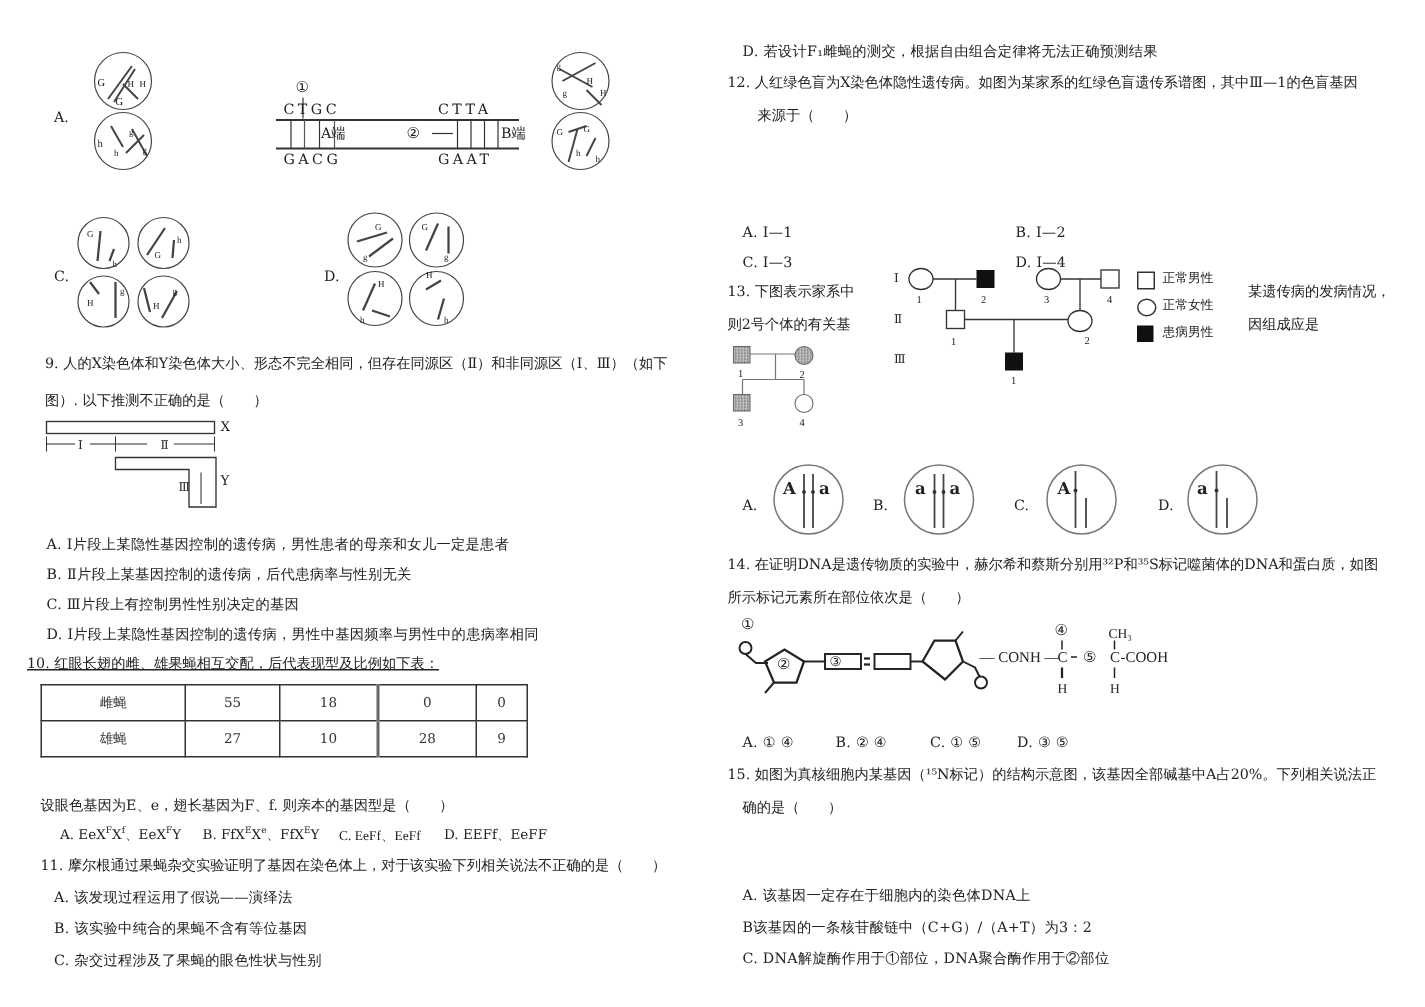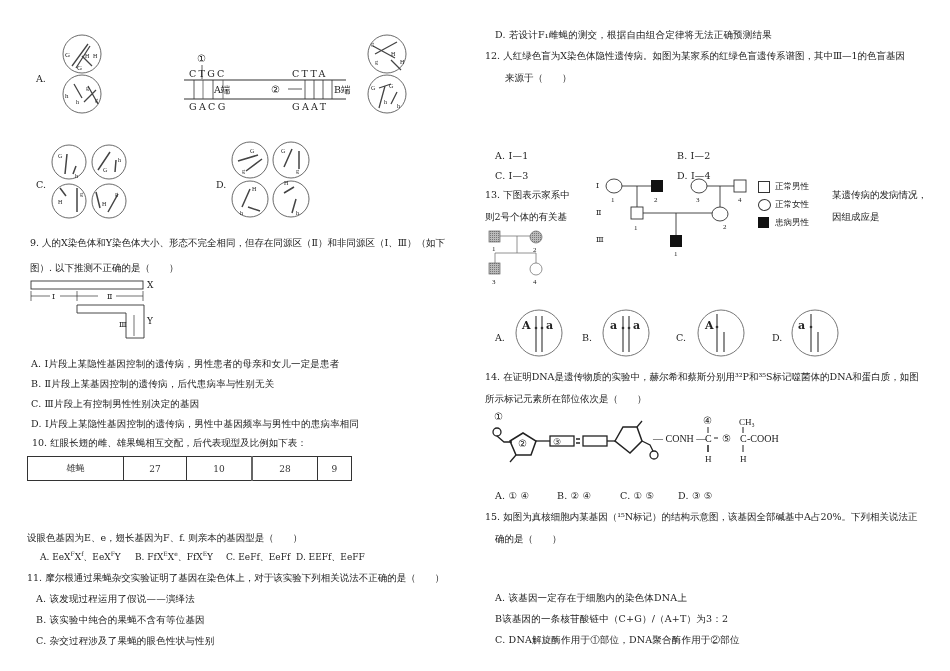--- a/index.html
+++ b/index.html
@@ -131,36 +131,43 @@
 <span class="abs txt" style="left:147px;top:315px;font-size:9px;">Y</span>
 <span class="abs txt" style="left:52px;top:291px;font-size:8px;">Ⅰ</span>
 <span class="abs txt" style="left:107px;top:291px;font-size:8px;">Ⅱ</span>
 <span class="abs txt" style="left:119px;top:319px;font-size:8px;">Ⅲ</span>
 
 <div class="abs txt opt" style="left:31px;top:358px;">A. Ⅰ片段上某隐性基因控制的遗传病，男性患者的母亲和女儿一定是患者</div>
 <div class="abs txt opt" style="left:31px;top:378px;">B. Ⅱ片段上某基因控制的遗传病，后代患病率与性别无关</div>
 <div class="abs txt opt" style="left:31px;top:398px;">C. Ⅲ片段上有控制男性性别决定的基因</div>
 <div class="abs txt opt" style="left:31px;top:418px;">D. Ⅰ片段上某隐性基因控制的遗传病，男性中基因频率与男性中的患病率相同</div>
 
-<div class="abs txt" style="left:32px;top:437px;">10. 红眼长翅的雌、雄果蝇相互交配，后代表现型及比例如下表：</div>
+<div class="abs txt" style="left:18px;top:437px;text-decoration:underline;">10. 红眼长翅的雌、雄果蝇相互交配，后代表现型及比例如下表：</div>
 <table class="q10">
   <tbody>
+  <tr>
+    <td>雌蝇</td>
+    <td>55</td>
+    <td>18</td>
+    <td class="sep">0</td>
+    <td>0</td>
+  </tr>
   <tr>
     <td>雄蝇</td>
     <td>27</td>
     <td>10</td>
     <td class="sep">28</td>
     <td>9</td>
   </tr>
 </tbody>
   </table>
 <div class="abs txt" style="left:27px;top:532px;">设眼色基因为E、e，翅长基因为F、f. 则亲本的基因型是（　　）</div>
 <div class="abs txt" style="left:40px;top:551px;font-size:9px;"><span>A. EeX</span><sup>F</sup><span>X</span><sup>f</sup><span>、EeX</span><sup>F</sup><span>Y</span></div>
 <div class="abs txt" style="left:135px;top:551px;font-size:9px;"><span>B. FfX</span><sup>E</sup><span>X</span><sup>e</sup><span>、FfX</span><sup>E</sup><span>Y</span></div>
-<div class="abs txt" style="left:226px;top:551px;font-size:9px;">C. EeFf、EeFf</div>
+<div class="abs txt" style="left:226px;top:551px;font-size:9px;font-family:Liberation Serif, serif;">C. EeFf、EeFf</div>
 <div class="abs txt" style="left:296px;top:551px;font-size:9px;">D. EEFf、EeFF</div>
 
 <div class="abs txt" style="left:27px;top:572px;">11. 摩尔根通过果蝇杂交实验证明了基因在染色体上，对于该实验下列相关说法不正确的是（　　）</div>
 <div class="abs txt opt" style="left:36px;top:593px;">A. 该发现过程运用了假说——演绎法</div>
 <div class="abs txt opt" style="left:36px;top:614px;">B. 该实验中纯合的果蝇不含有等位基因</div>
 <div class="abs txt opt" style="left:36px;top:635px;">C. 杂交过程涉及了果蝇的眼色性状与性别</div>
 
 <div class="abs txt opt" style="left:495px;top:29px;">D. 若设计F₁雌蝇的测交，根据自由组合定律将无法正确预测结果</div>
 
 <div class="abs txt" style="left:485px;top:50px;">12. 人红绿色盲为X染色体隐性遗传病。如图为某家系的红绿色盲遗传系谱图，其中Ⅲ—1的色盲基因</div>

